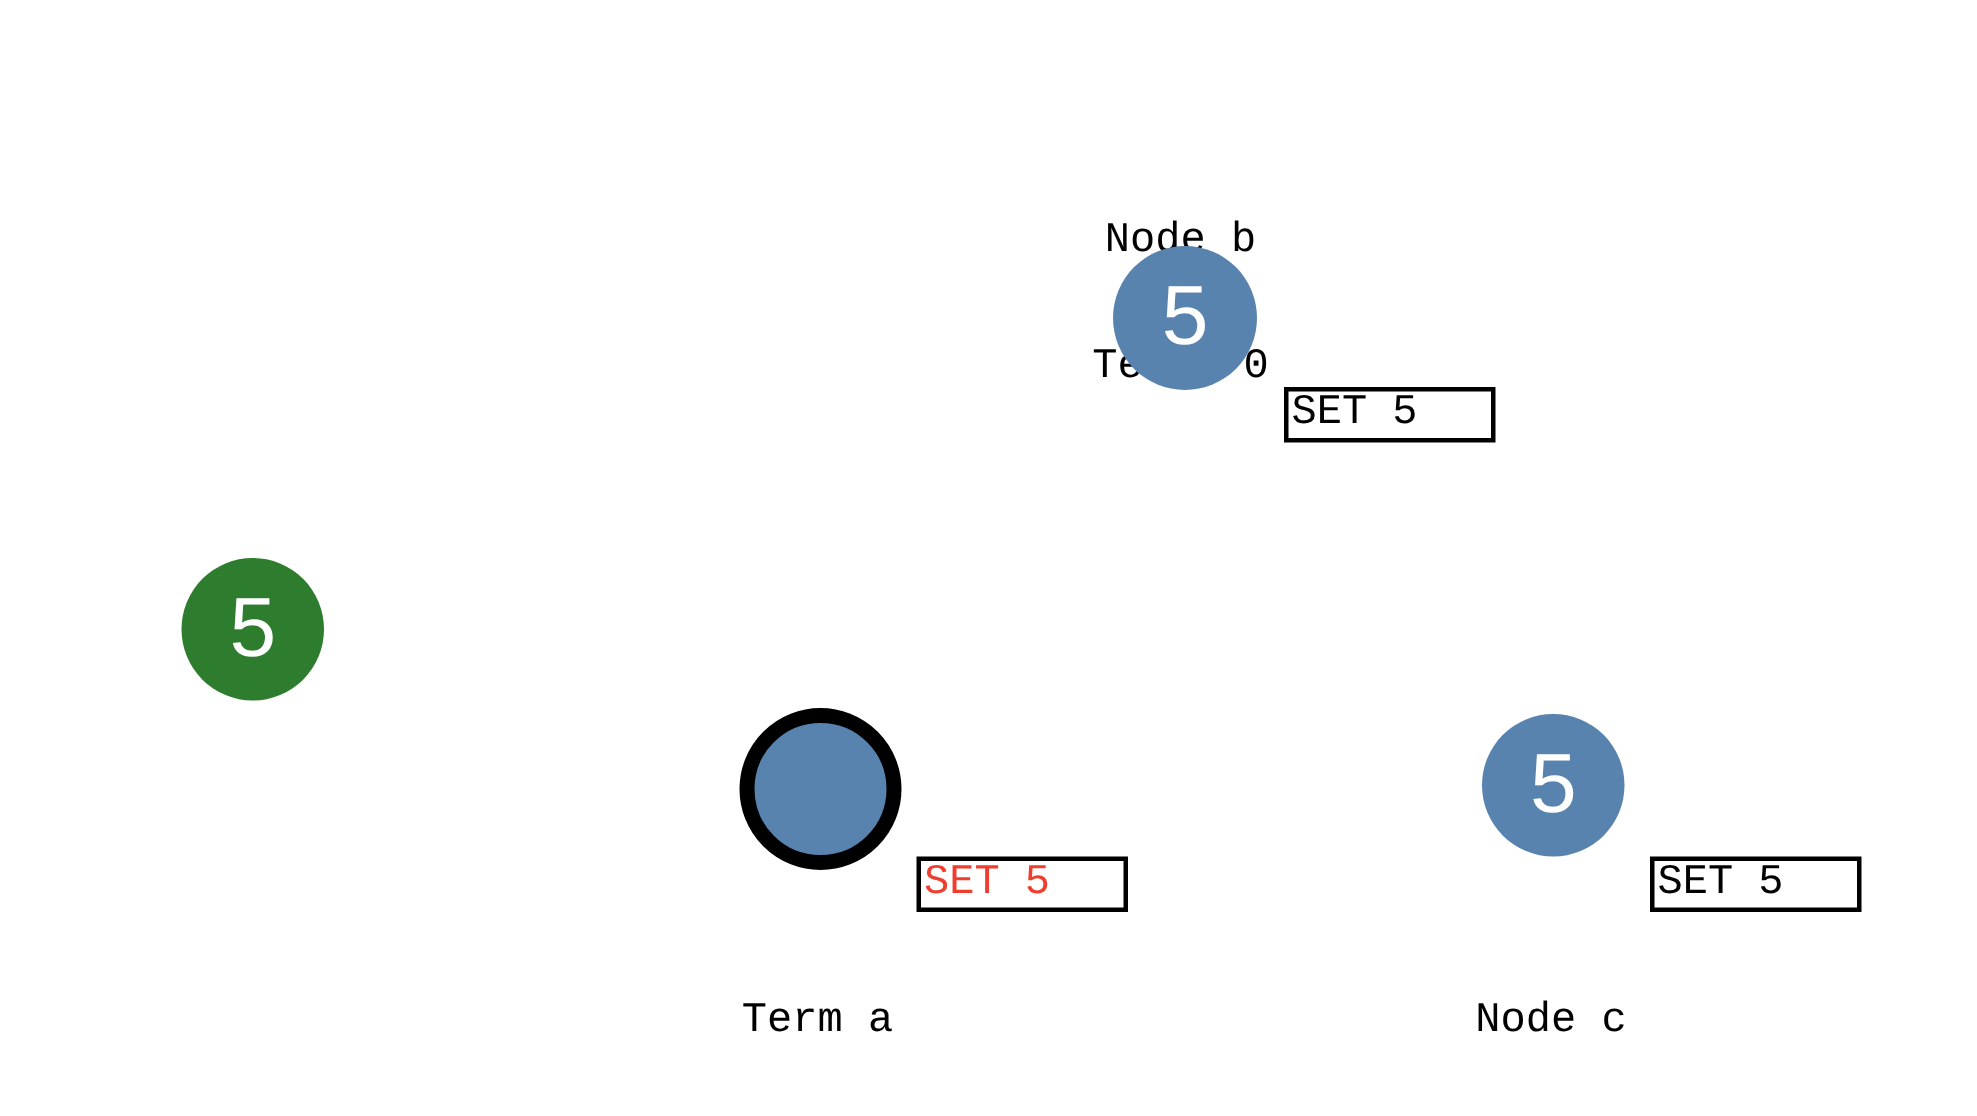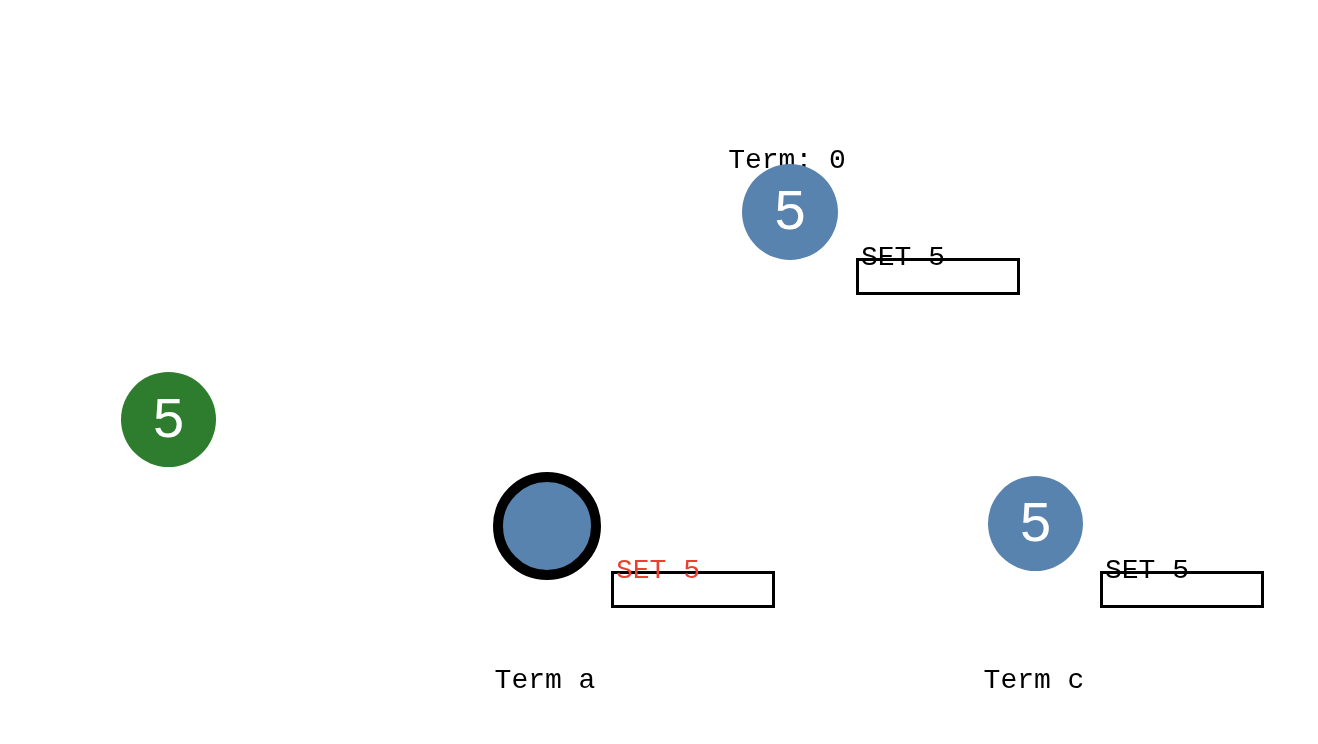--- a/index.html
+++ b/index.html
@@ -67,47 +67,48 @@
     text-align: center;
     font-size: 28px;
     line-height: 28px;
     white-space: pre;
   }
   .labels-b { left: 677px; top: 91px; }
   .labels-a { left: 435px; top: 611px; }
   .labels-c { left: 924px; top: 611px; }
   .msg-box {
     position: absolute;
-    width: 164px;
+    width: 141px;
     height: 37px;
     border: 3px solid #000000;
     box-sizing: border-box;
     background: #ffffff;
     display: flex;
     align-items: flex-end;
-    padding: 0 0 20px 2px;
+    padding: 0 0 2px 2px;
     font-size: 28px;
     line-height: 28px;
     white-space: pre;
   }
   .msg-b { left: 856px; top: 258px; }
   .msg-a { left: 611px; top: 571px; }
   .msg-c { left: 1100px; top: 571px; }
   .msg-highlight { color: #ee3e2f; }
 </style>
 </head>
 <body>
 
 <div class="canvas">
 
   <div class="circle client">
     <span class="digit">5</span>
   </div>
 
   <div class="label-block labels-b">
+    <div>Node b</div>
     <div>Term: 0</div>
   </div>
   <div class="circle node node-b">
     <span class="digit">5</span>
   </div>
   <div class="msg-box msg-b">
     <span>SET 5</span>
   </div>
 
   <div class="circle node node-a">
@@ -121,17 +122,17 @@
     
   </div>
 
   <div class="circle node node-c">
     <span class="digit">5</span>
   </div>
   <div class="msg-box msg-c">
     <span>SET 5</span>
   </div>
   <div class="label-block labels-c">
-    <div>Term c</div>
+    <div>Node c</div>
     
   </div>
 
 </div>
 
 </body></html>

